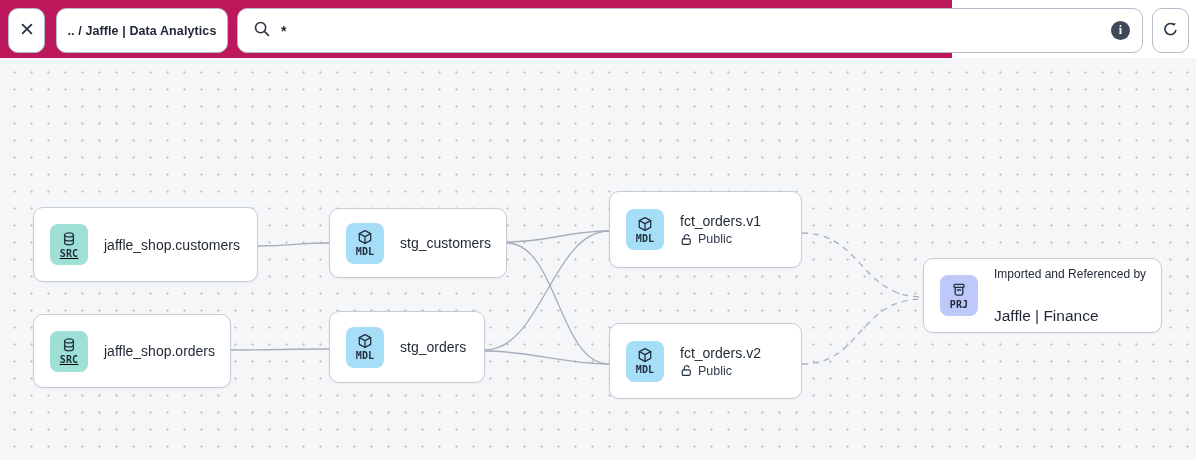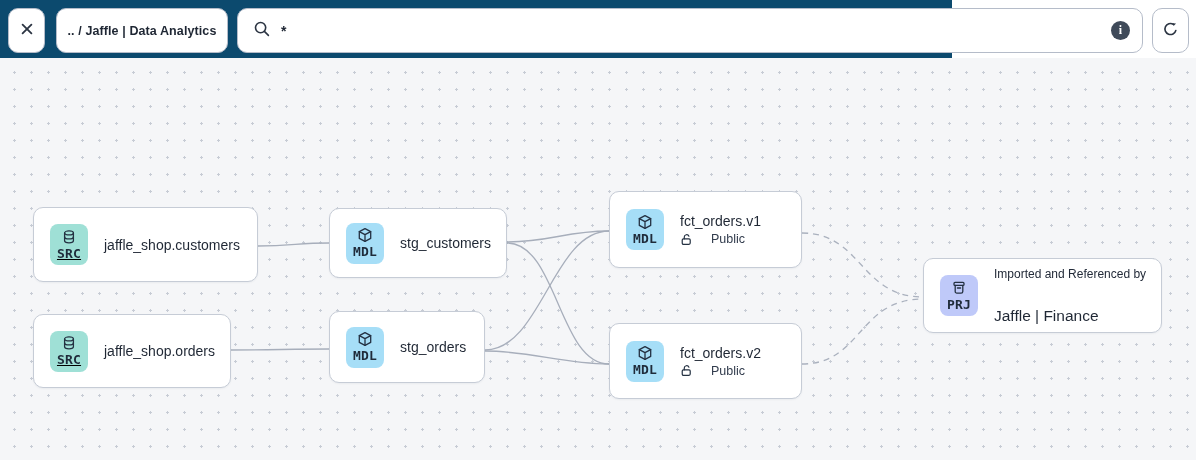--- a/index.html
+++ b/index.html
@@ -9,21 +9,21 @@
   
   .canvas {
     position:absolute; left:0; top:58px; width:1196px; height:402px;
     background-color: var(--canvas-bg, #f5f6f8);
     background-image: radial-gradient(var(--dot, #c7ccd5) 1px, transparent 1.3px);
     background-size: 17px 17px;
     background-position: 6px 6px;
   }
 
   
-  .toolbar { position:absolute; left:0; top:0; width:952px; height:58px; background:#0c4a6e; z-index:5; }
+  .toolbar { position:absolute; left:0; top:0; width:952px; height:58px; background:#be185d; z-index:5; }
   .tbtn {
     position:absolute; top:8px; height:45px; background:#fff;
     border:1px solid #b5bcc9; border-radius:10px;
     display:flex; align-items:center; justify-content:center; cursor:pointer;
   }
   .btn-close   { left:8px;   width:37px; }
   .btn-crumb   { left:56px;  width:172px; font-size:12.5px; font-weight:700; color:#1e2633; letter-spacing:.1px; }
   .btn-refresh { left:1152px; width:37px; }
   .searchbox {
     position:absolute; left:237px; top:8px; width:906px; height:45px;
@@ -52,24 +52,24 @@
     display:flex; align-items:center; padding-left:16px; gap:16px;
     box-shadow:0 1px 2px rgba(27,31,59,.05); cursor:pointer;
   }
   .badge {
     width:38px; height:41px; border-radius:8px; flex:0 0 auto;
     display:flex; flex-direction:column; align-items:center; justify-content:center; gap:1px;
   }
   .badge.src { background:var(--src-badge-bg,#9fe0d6);text-decoration:underline; }
   .badge.mdl { background:var(--mdl-badge-bg,#a6def7); }
   .badge.prj { background:var(--prj-badge-bg,#bfc9f9); }
-  .badge .lbl { font-family:"DejaVu Sans Mono", monospace; font-size:13px; font-weight:700; color:#1f2b3a; letter-spacing:.2px; }
+  .badge .lbl { font-family:"DejaVu Sans Mono", monospace; font-size:10px; font-weight:700; color:#1f2b3a; letter-spacing:.2px; }
   .node .title { font-size:14px; color:#1f2734; }
   .node .txtcol { display:flex; flex-direction:column; gap:3px; }
-  .access { display:flex; align-items:center; gap:18px; font-size:12.5px; color:#323c4d; }
+  .access { display:flex; align-items:center; gap:5px; font-size:12.5px; color:#323c4d; }
   .subtitle { font-size:12px; color:#232b39; }
   .bigtitle { font-size:15.5px; color:#1f2734;margin-top:12px; }
 
   .n-src-customers { left:33px;  top:207px; width:225px; height:75px; }
   .n-src-orders    { left:33px;  top:314px; width:198px; height:74px; }
   .n-stg-customers { left:329px; top:208px; width:178px; height:70px; }
   .n-stg-orders    { left:329px; top:311px; width:156px; height:72px; }
   .n-fct-v1        { left:609px; top:191px; width:193px; height:77px; }
   .n-fct-v2        { left:609px; top:323px; width:193px; height:76px; }
   .n-prj           { left:923px; top:258px; width:239px; height:75px; }

